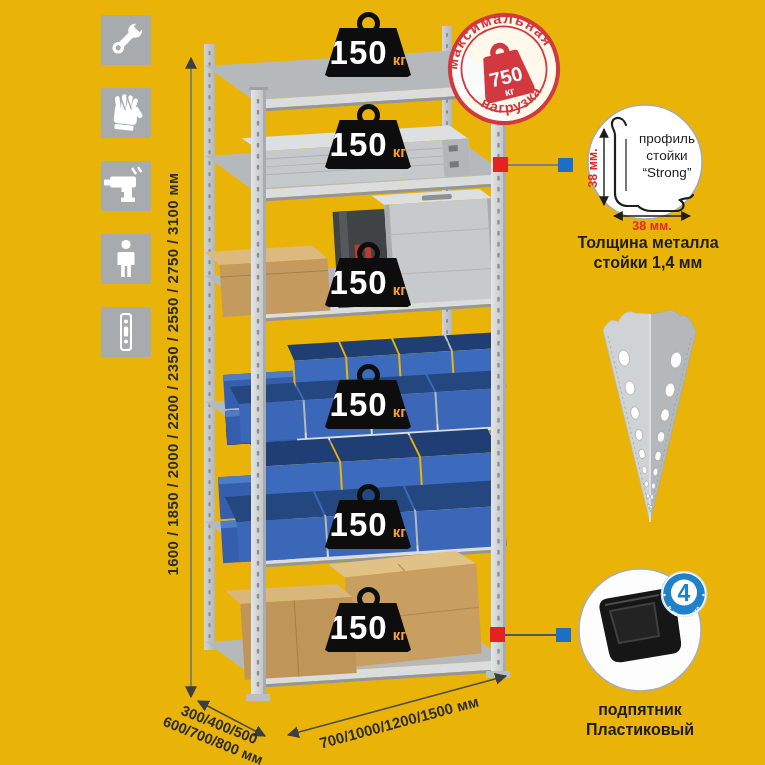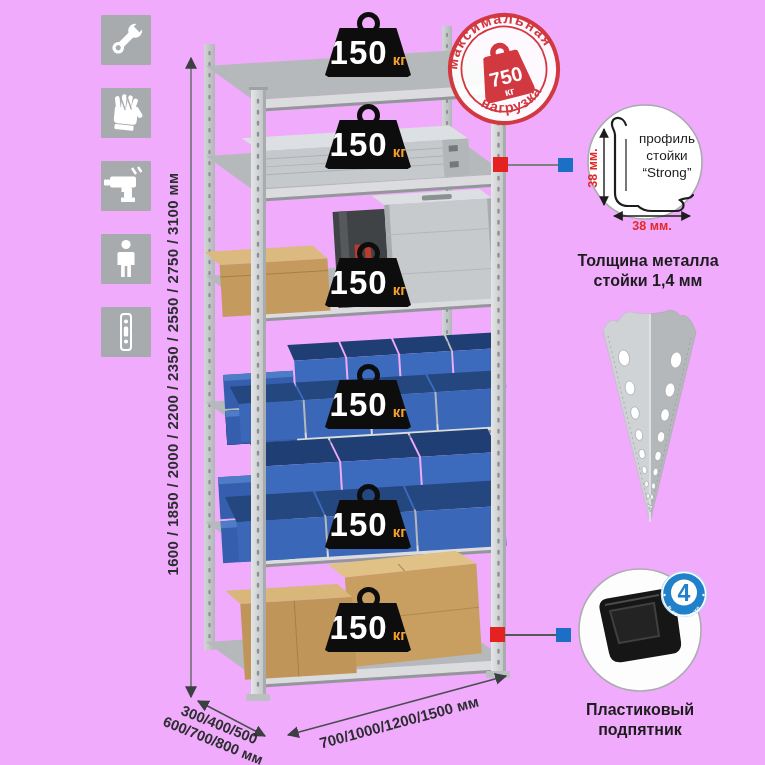--- a/index.html
+++ b/index.html
@@ -1,16 +1,16 @@
 <!DOCTYPE html>
 <html><head>
 <meta charset="utf-8">
 <style>
   html,body{margin:0;padding:0;background:#fff;}
-  #canvas{position:relative;width:765px;height:765px;background:#f0abfc;overflow:hidden;
+  #canvas{position:relative;width:765px;height:765px;background:#eab308;overflow:hidden;
           font-family:"Liberation Sans",sans-serif;color:#1c1c1c;}
   .abs{position:absolute;}
   
   .tile{position:absolute;left:101px;width:50px;height:50px;background:#a8abad;border-radius:1px;}
   
   .wbadge{position:absolute;left:325px;width:86px;text-align:center;}
   .wbadge .ring{width:13px;height:13px;border:5px solid #0d0d0d;border-radius:50%;margin:0 auto;background:transparent;}
   .wbadge .bodyw{margin-top:-7px;height:49px;background:#0d0d0d;
       clip-path:polygon(17% 0,83% 0,100% 96%,96% 100%,4% 100%,0 96%);
       display:flex;align-items:center;justify-content:center;}
@@ -347,21 +347,21 @@
       </g>
       <line x1="34" y1="34" x2="34" y2="110" stroke="#1d1d1d" stroke-width="1.4" marker-start="url(#arrB)" marker-end="url(#arrB)"></line>
       <text x="27" y="73" transform="rotate(-90 27 73)" text-anchor="middle" font-size="12.5" font-weight="bold" fill="#e02a2a">38 мм.</text>
       <line x1="44" y1="121" x2="120" y2="121" stroke="#1d1d1d" stroke-width="1.4" marker-start="url(#arrB)" marker-end="url(#arrB)"></line>
       <text x="82" y="135" text-anchor="middle" font-size="12.5" font-weight="bold" fill="#e02a2a">38 мм.</text>
       <text x="97" y="48" text-anchor="middle" font-size="13.5" fill="#1b1b1b">профиль</text>
       <text x="97" y="65" text-anchor="middle" font-size="13.5" fill="#1b1b1b">стойки</text>
       <text x="97" y="82" text-anchor="middle" font-size="13.5" fill="#1b1b1b">“Strong”</text>
     </svg>
   </div>
-  <div class="caption" style="left:563px;top:233px;width:170px;margin-top:18px;">
+  <div class="caption" style="left:563px;top:233px;width:170px;">
     <div>Толщина металла</div>
     <div>стойки 1,4 мм</div>
   </div>
 
   <div class="abs" style="left:588px;top:300px">
     <svg width="120" height="235" viewBox="0 0 120 235">
       <path d="M15,30 Q22,16 30,22 Q37,8 47,13 L62,14 L62,222 Z" fill="#cfd3d5" stroke="#b9bdc0" stroke-width="0.6"></path>
       <path d="M62,14 L76,12 Q86,7 92,16 Q101,12 108,32 L62,222 Z" fill="#b4b8bb" stroke="#a5a9ac" stroke-width="0.6"></path>
       <line x1="62" y1="14" x2="62" y2="222" stroke="#e8eaeb" stroke-width="1.6"></line>
       <path d="M20,36 L62,212" stroke="#aaaeb1" stroke-width="1" stroke-dasharray="2 3.2" fill="none"></path>
@@ -405,17 +405,17 @@
         <path id="kitArc" d="M 94,37 A 18,18 0 0 0 130,37" fill="none"></path>
         <text font-size="6" font-weight="bold" fill="#ffffff" letter-spacing="0.5">
           <textPath href="#kitArc" startOffset="50%" text-anchor="middle">в комплекте</textPath>
         </text>
         <circle cx="92.5" cy="32" r="1.2" fill="#ffffff"></circle>
         <circle cx="131.5" cy="32" r="1.2" fill="#ffffff"></circle>
       </g>
     </svg>
   </div>
   <div class="caption" style="left:560px;top:700px;width:160px;">
+    <div>подпятник</div>
     <div>Пластиковый</div>
-    <div>подпятник</div>
   </div>
 
 </div>
 
 </body></html>

